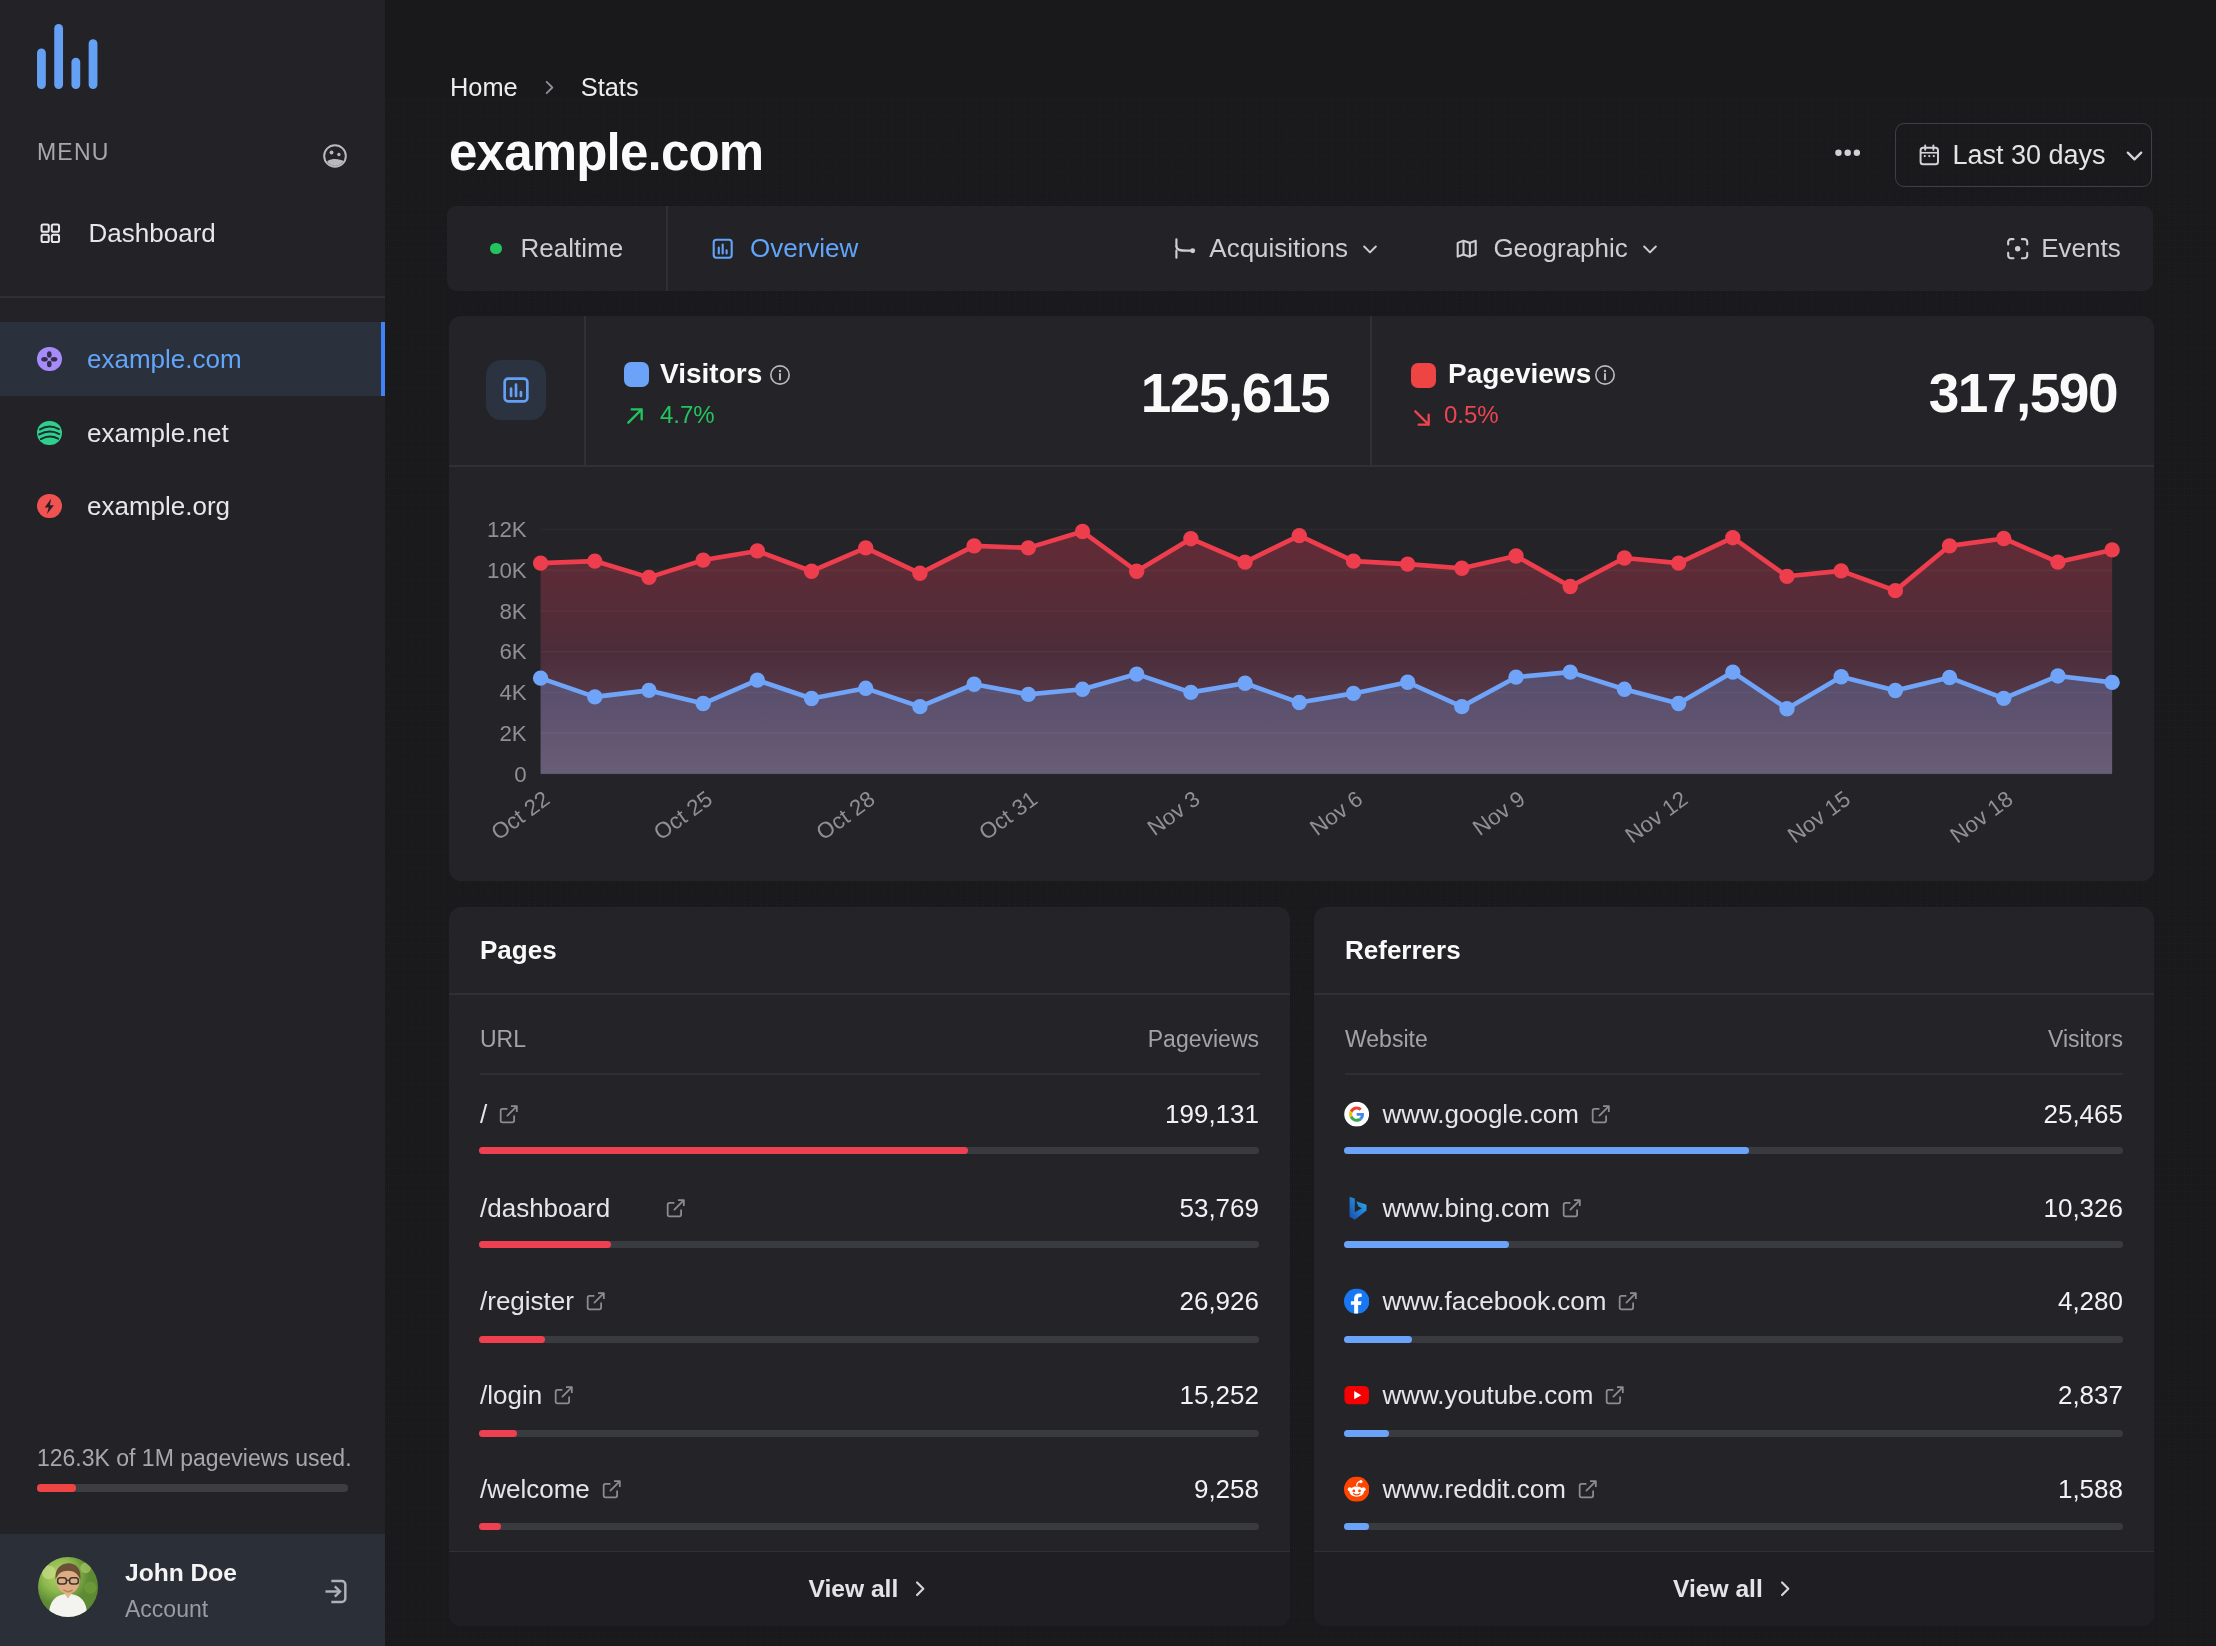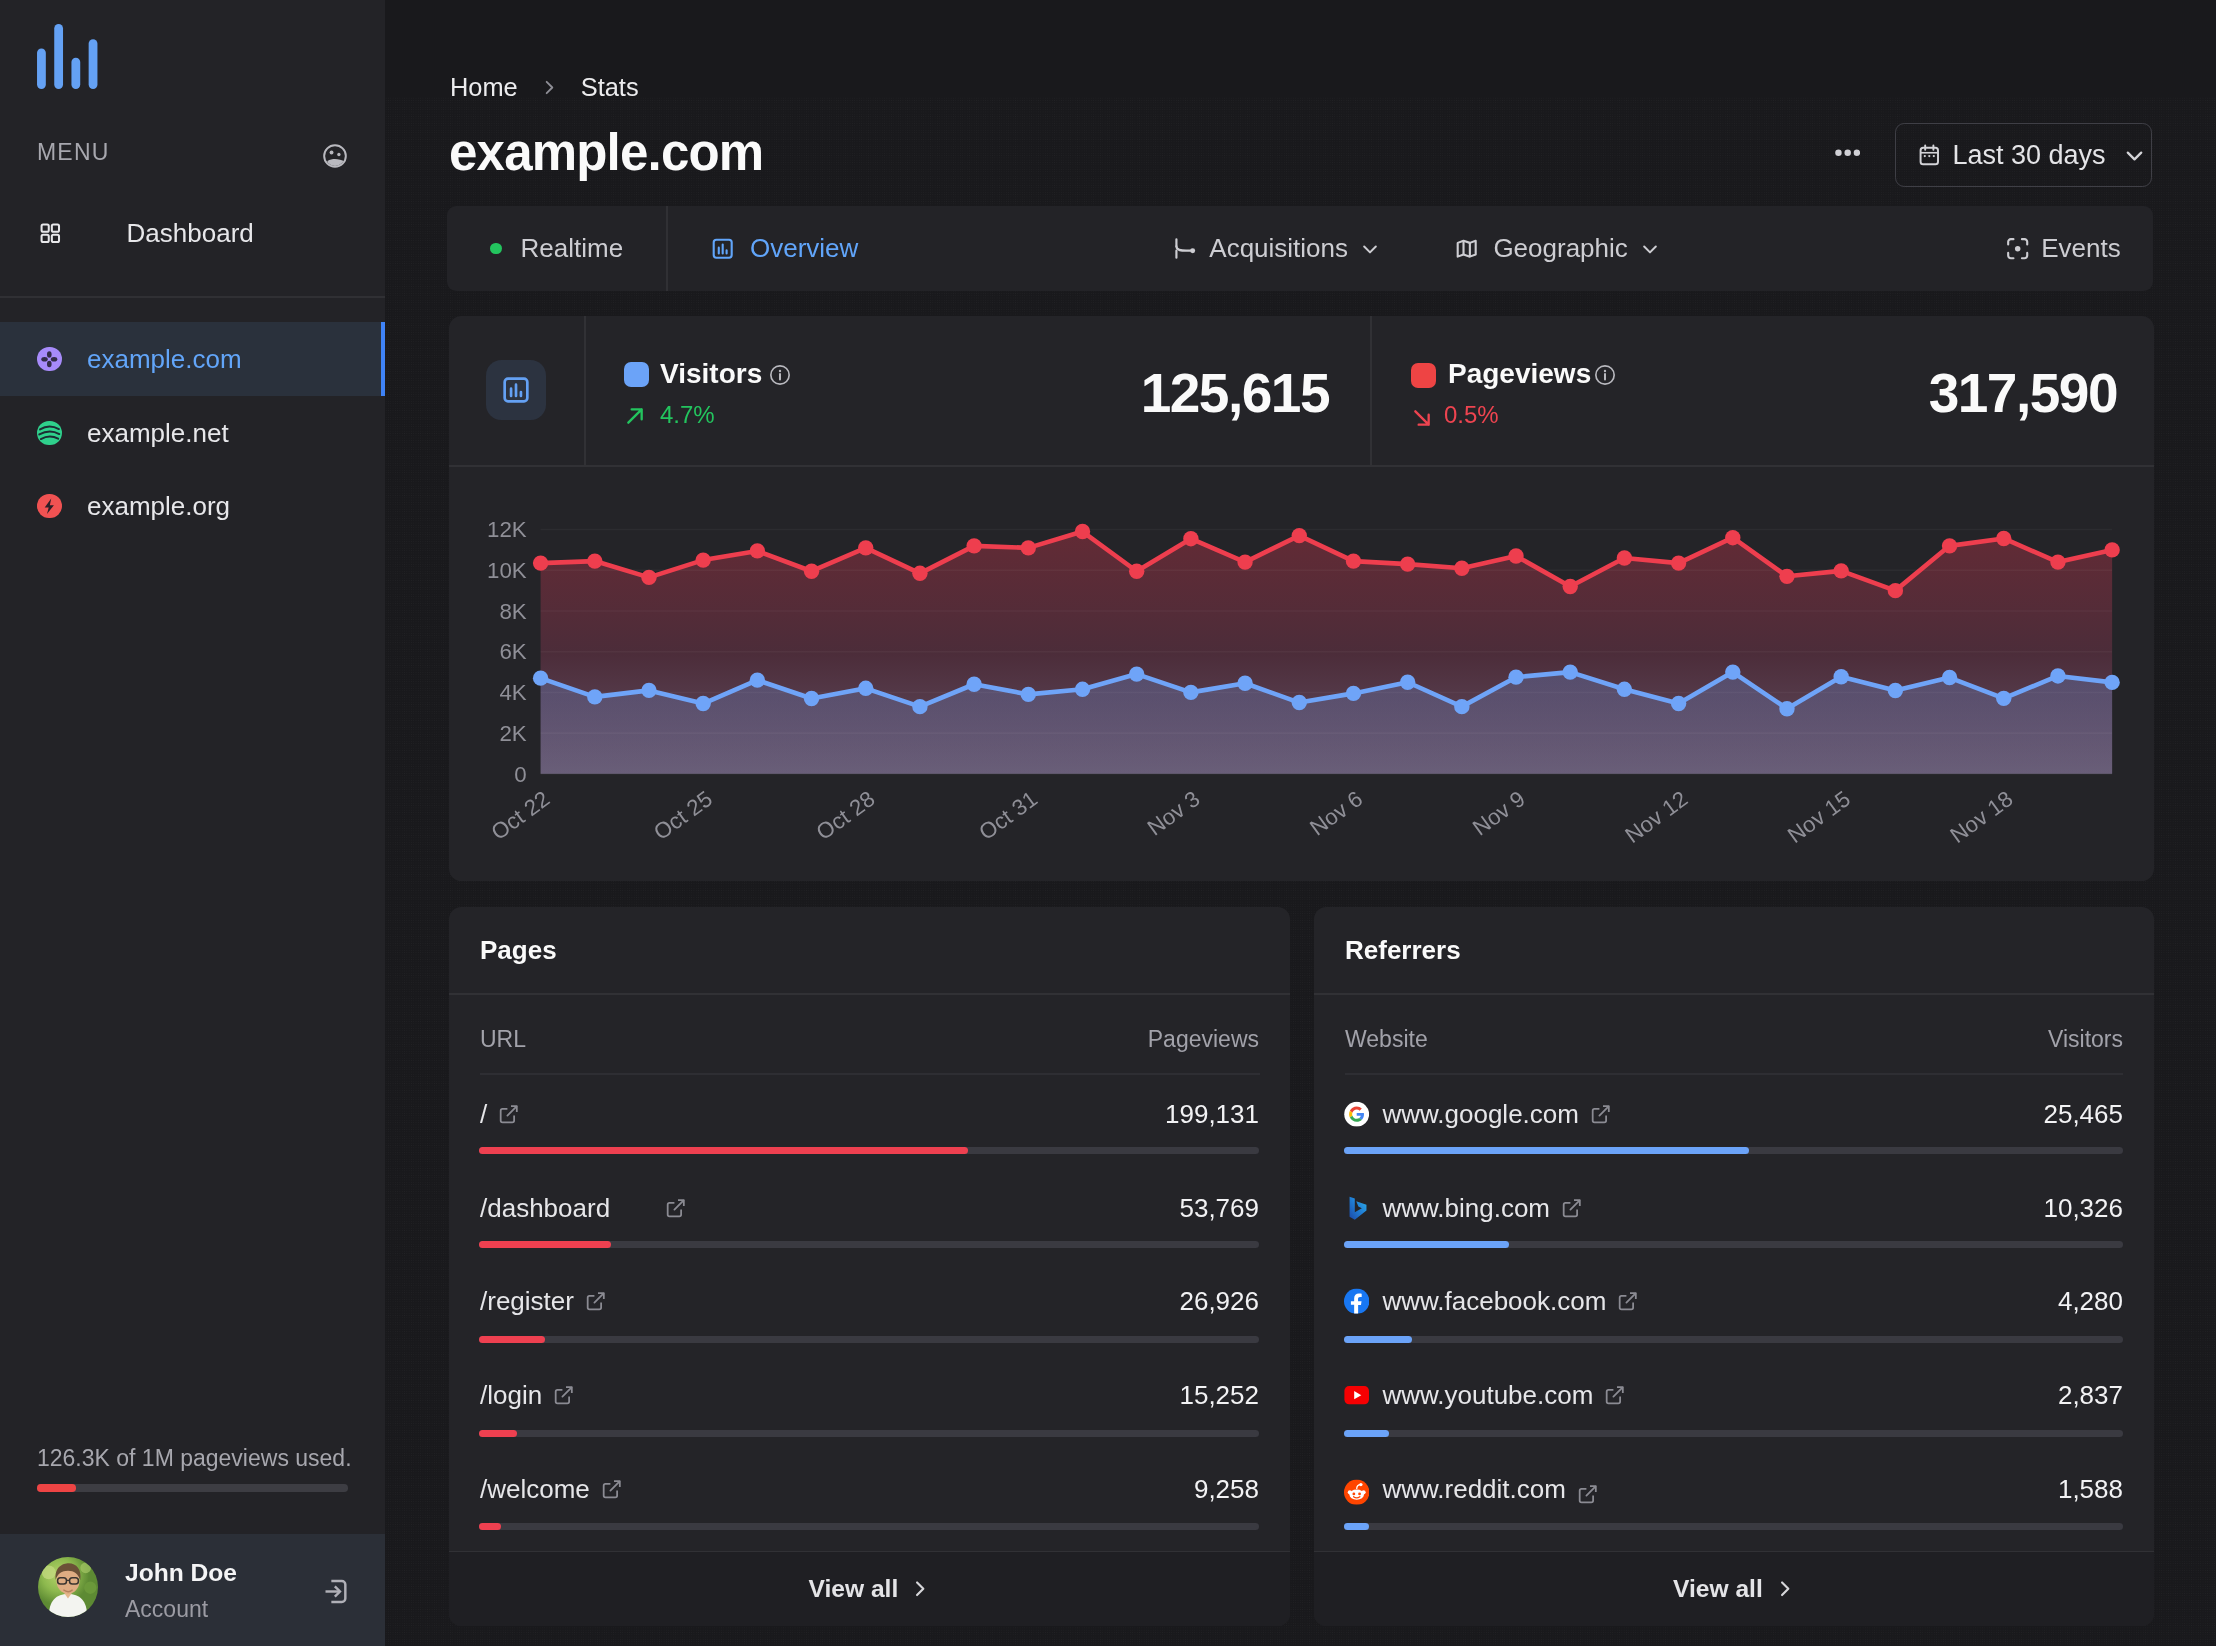--- a/index.html
+++ b/index.html
@@ -76,21 +76,21 @@
       <defs>
           <clipPath id="thc">
             <circle cx="12" cy="12" r="9.2"></circle>
           </clipPath>
         </defs>
       <circle cx="12" cy="12" r="10"></circle>
       <circle cx="8.8" cy="8.8" r="1.8" fill="#b9b9bf" stroke="none"></circle>
       <circle cx="15.6" cy="10.6" r="1.55" fill="#b9b9bf" stroke="none"></circle>
       <path d="M5 16.5 C10 13.8 16 14.2 21.5 17.5 L21 24 L5.5 24 Z" clip-path="url(#thc)" fill="#b9b9bf" stroke="none"></path>
     </svg>
-    <div class="navrow abs" style="display:flex; align-items:center;gap:38px;">
+    <div class="navrow abs" style="display:flex; align-items:center;">
       <svg style="margin-left:38px;" width="24.6" height="24.6" viewBox="0 0 24 24" fill="none" stroke="#e7e7ea" stroke-width="2">
         <rect x="3.5" y="3.5" width="7" height="7" rx="1.5"></rect>
         <rect x="13.5" y="3.5" width="7" height="7" rx="1.5"></rect>
         <rect x="3.5" y="13.5" width="7" height="7" rx="1.5"></rect>
         <rect x="13.5" y="13.5" width="7" height="7" rx="1.5"></rect>
       </svg>
       <span style="margin-left:26px; font-size:26px; color:#e7e7ea;">Dashboard</span>
     </div>
     <div class="sdivider abs"></div>
     <div class="siterow active abs" style="top:322px;">
@@ -535,21 +535,21 @@
         <svg style="margin-left:10.8px;" width="21.5" height="21.5" viewBox="0 0 24 24" fill="none" stroke="#8b8b93" stroke-width="2">
           <path d="M18 13.5 V19 a2 2 0 0 1-2 2 H5 a2 2 0 0 1-2-2 V8 a2 2 0 0 1 2-2 h5.5"></path>
           <path d="M14.5 3 H21 v6.5" stroke-linejoin="round"></path>
           <path d="M10.5 13.5 L20.5 3.5" stroke-linecap="round"></path>
         </svg>
       </div>
     <div class="listrow" style="left:809px; top:488px; transform:translate(-100%,-50%); color:#f2f2f4;">2,837</div>
     <div class="pbar" style="left:30px; top:523px; width:779px;">
         <div class="f bluef" style="width:45px;"></div>
       </div>
-    <div class="listrow" style="left:30px; top:582px; transform:translateY(-50%); display:flex; align-items:flex-end;">
+    <div class="listrow" style="left:30px; top:582px; transform:translateY(-50%); display:flex; align-items:center;">
         <svg width="25.4" height="25.4" viewBox="0 0 32 32">
           <circle cx="16" cy="16" r="16" fill="#ff4500"></circle>
           <g fill="#fff">
             <circle cx="7.3" cy="16.2" r="2.6"></circle>
             <circle cx="24.7" cy="16.2" r="2.6"></circle>
             <ellipse cx="16" cy="19" rx="9.2" ry="6.4"></ellipse>
             <circle cx="21.3" cy="6.4" r="2.1"></circle>
           </g>
           <path d="M16 12 c0-3.5 2-5.6 5-5.6" stroke="#fff" stroke-width="1.6" fill="none"></path>
           <g fill="#ff4500">

